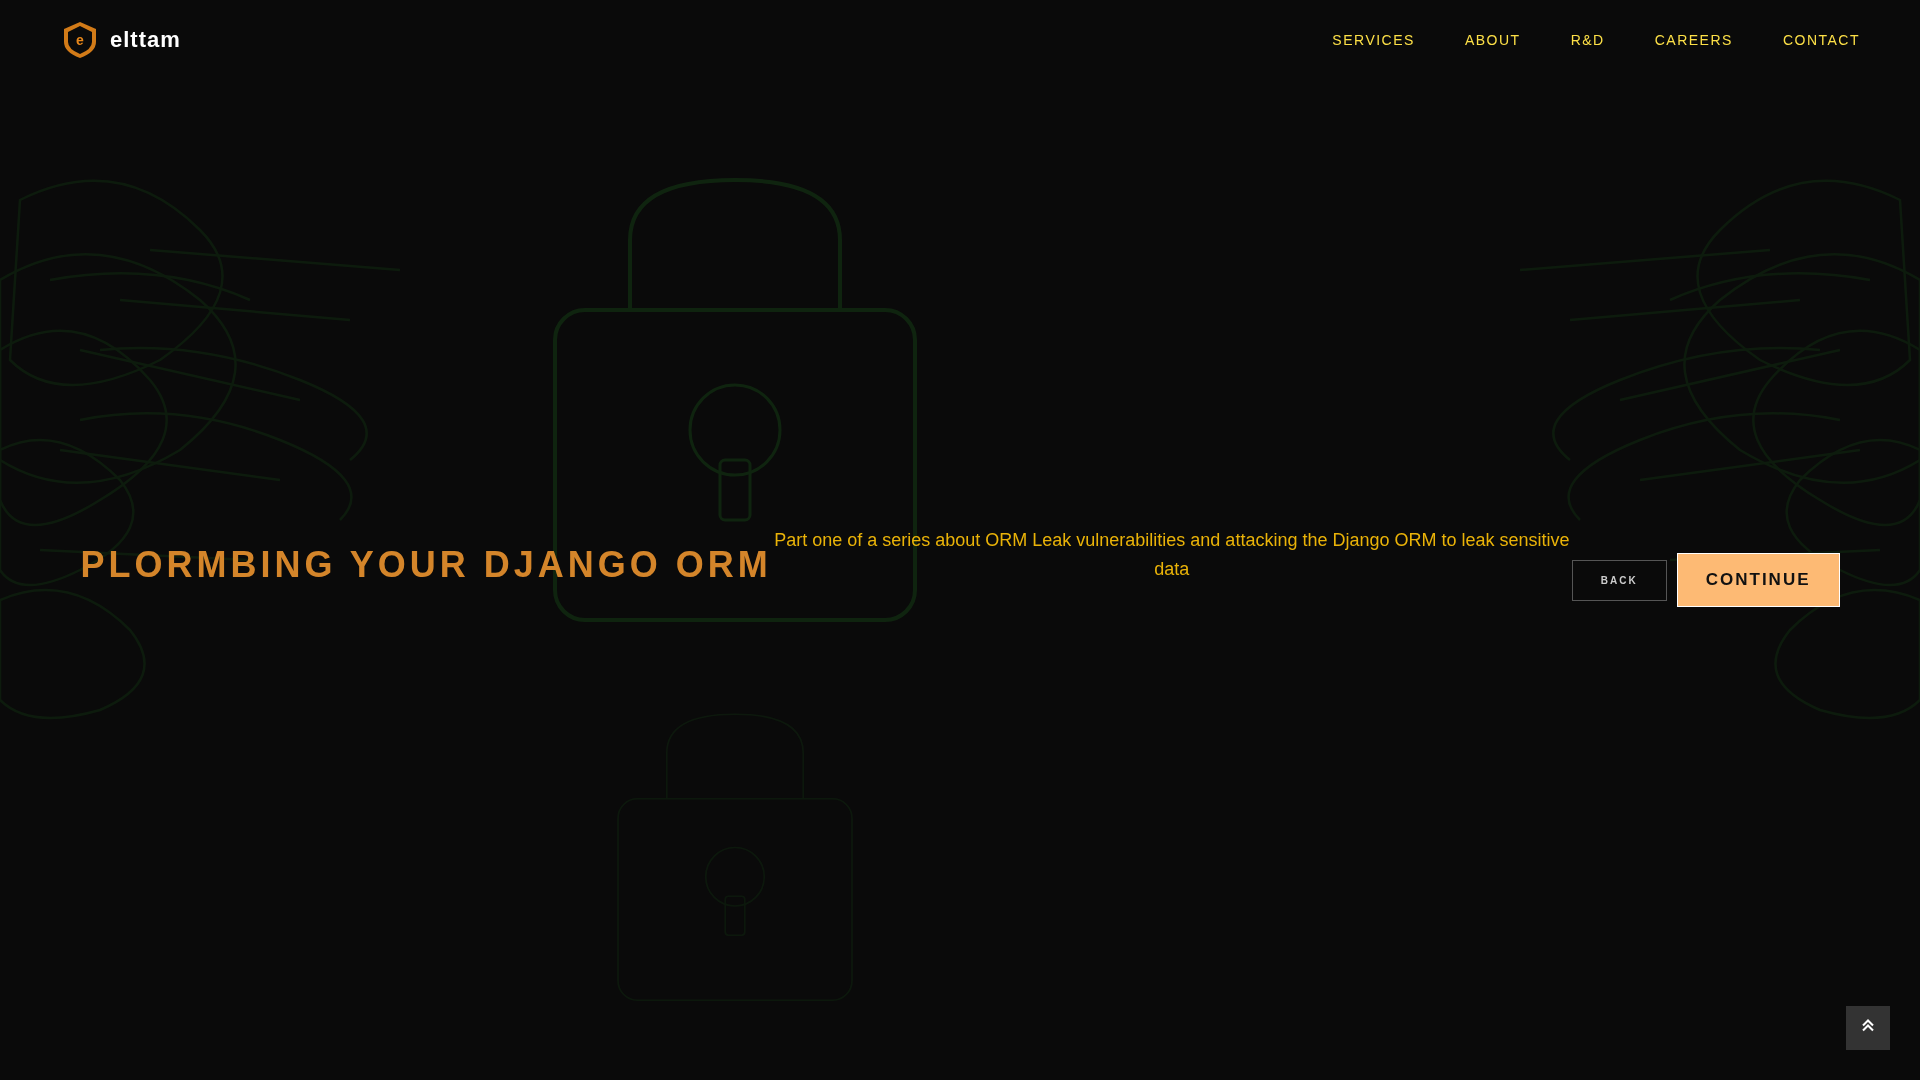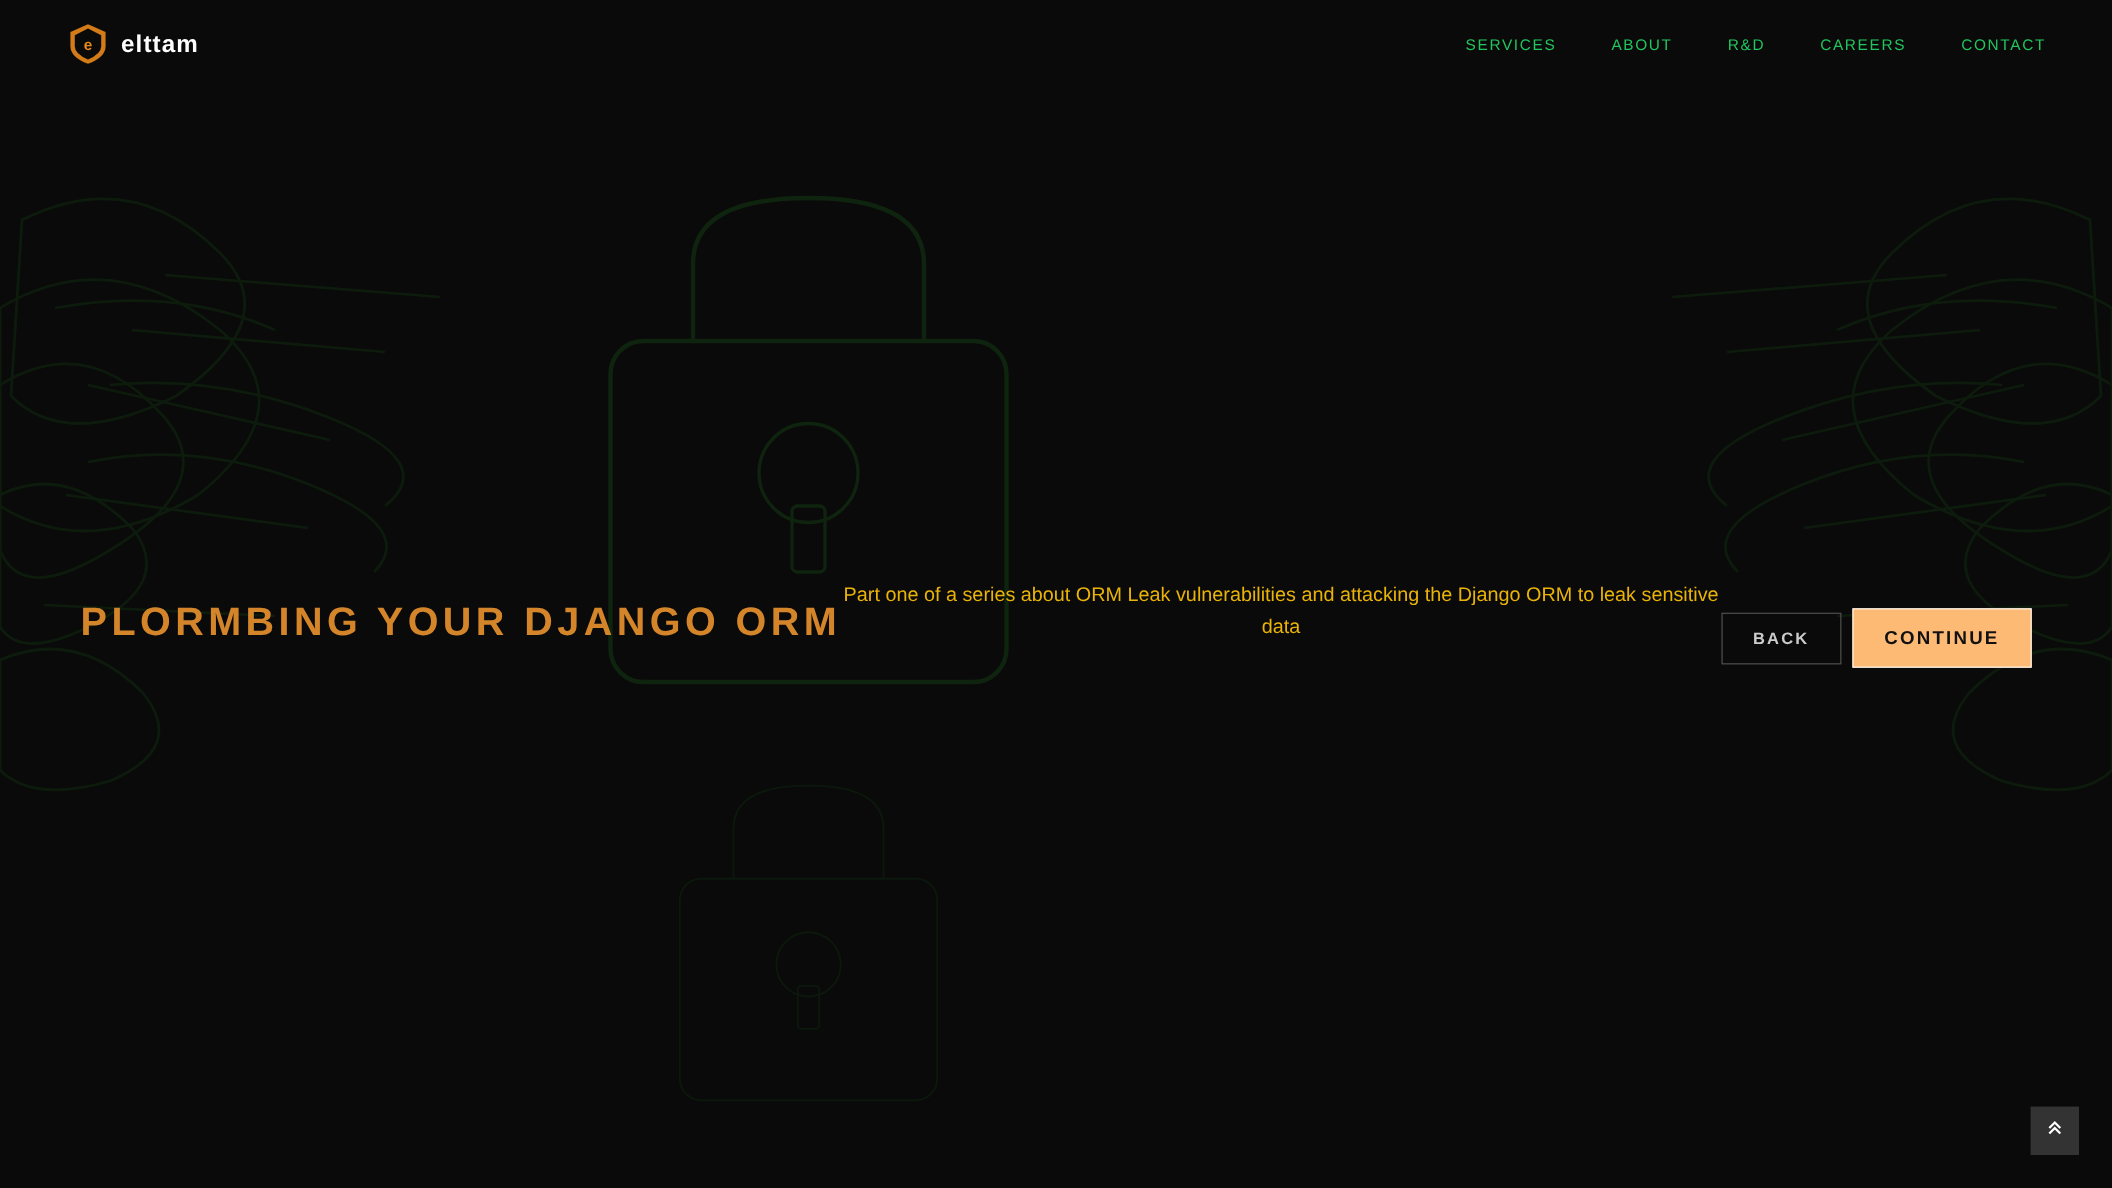--- a/index.html
+++ b/index.html
@@ -47,21 +47,21 @@
       letter-spacing: 1px;
     }
 
     nav {
       display: flex;
       align-items: center;
       gap: 50px;
     }
 
     nav a {
-      color: #22c55e;
+      color: #fde047;
       text-decoration: none;
       font-size: 14px;
       font-weight: 500;
       letter-spacing: 1.5px;
       text-transform: uppercase;
       transition: color 0.2s;
     }
 
     
     .main-content {
@@ -96,21 +96,21 @@
       display: flex;
       gap: 10px;
       align-items: center;
     }
 
     .btn-back {
       padding: 14px 28px;
       background-color: transparent;
       color: #cccccc;
       border: 1px solid #555;
-      font-size: 15px;
+      font-size: 10px;
       font-weight: 600;
       letter-spacing: 2px;
       text-transform: uppercase;
       cursor: pointer;
       transition: all 0.2s;
     }
 
     .btn-continue {
       padding: 16px 28px;
       background-color: #fdba74;

